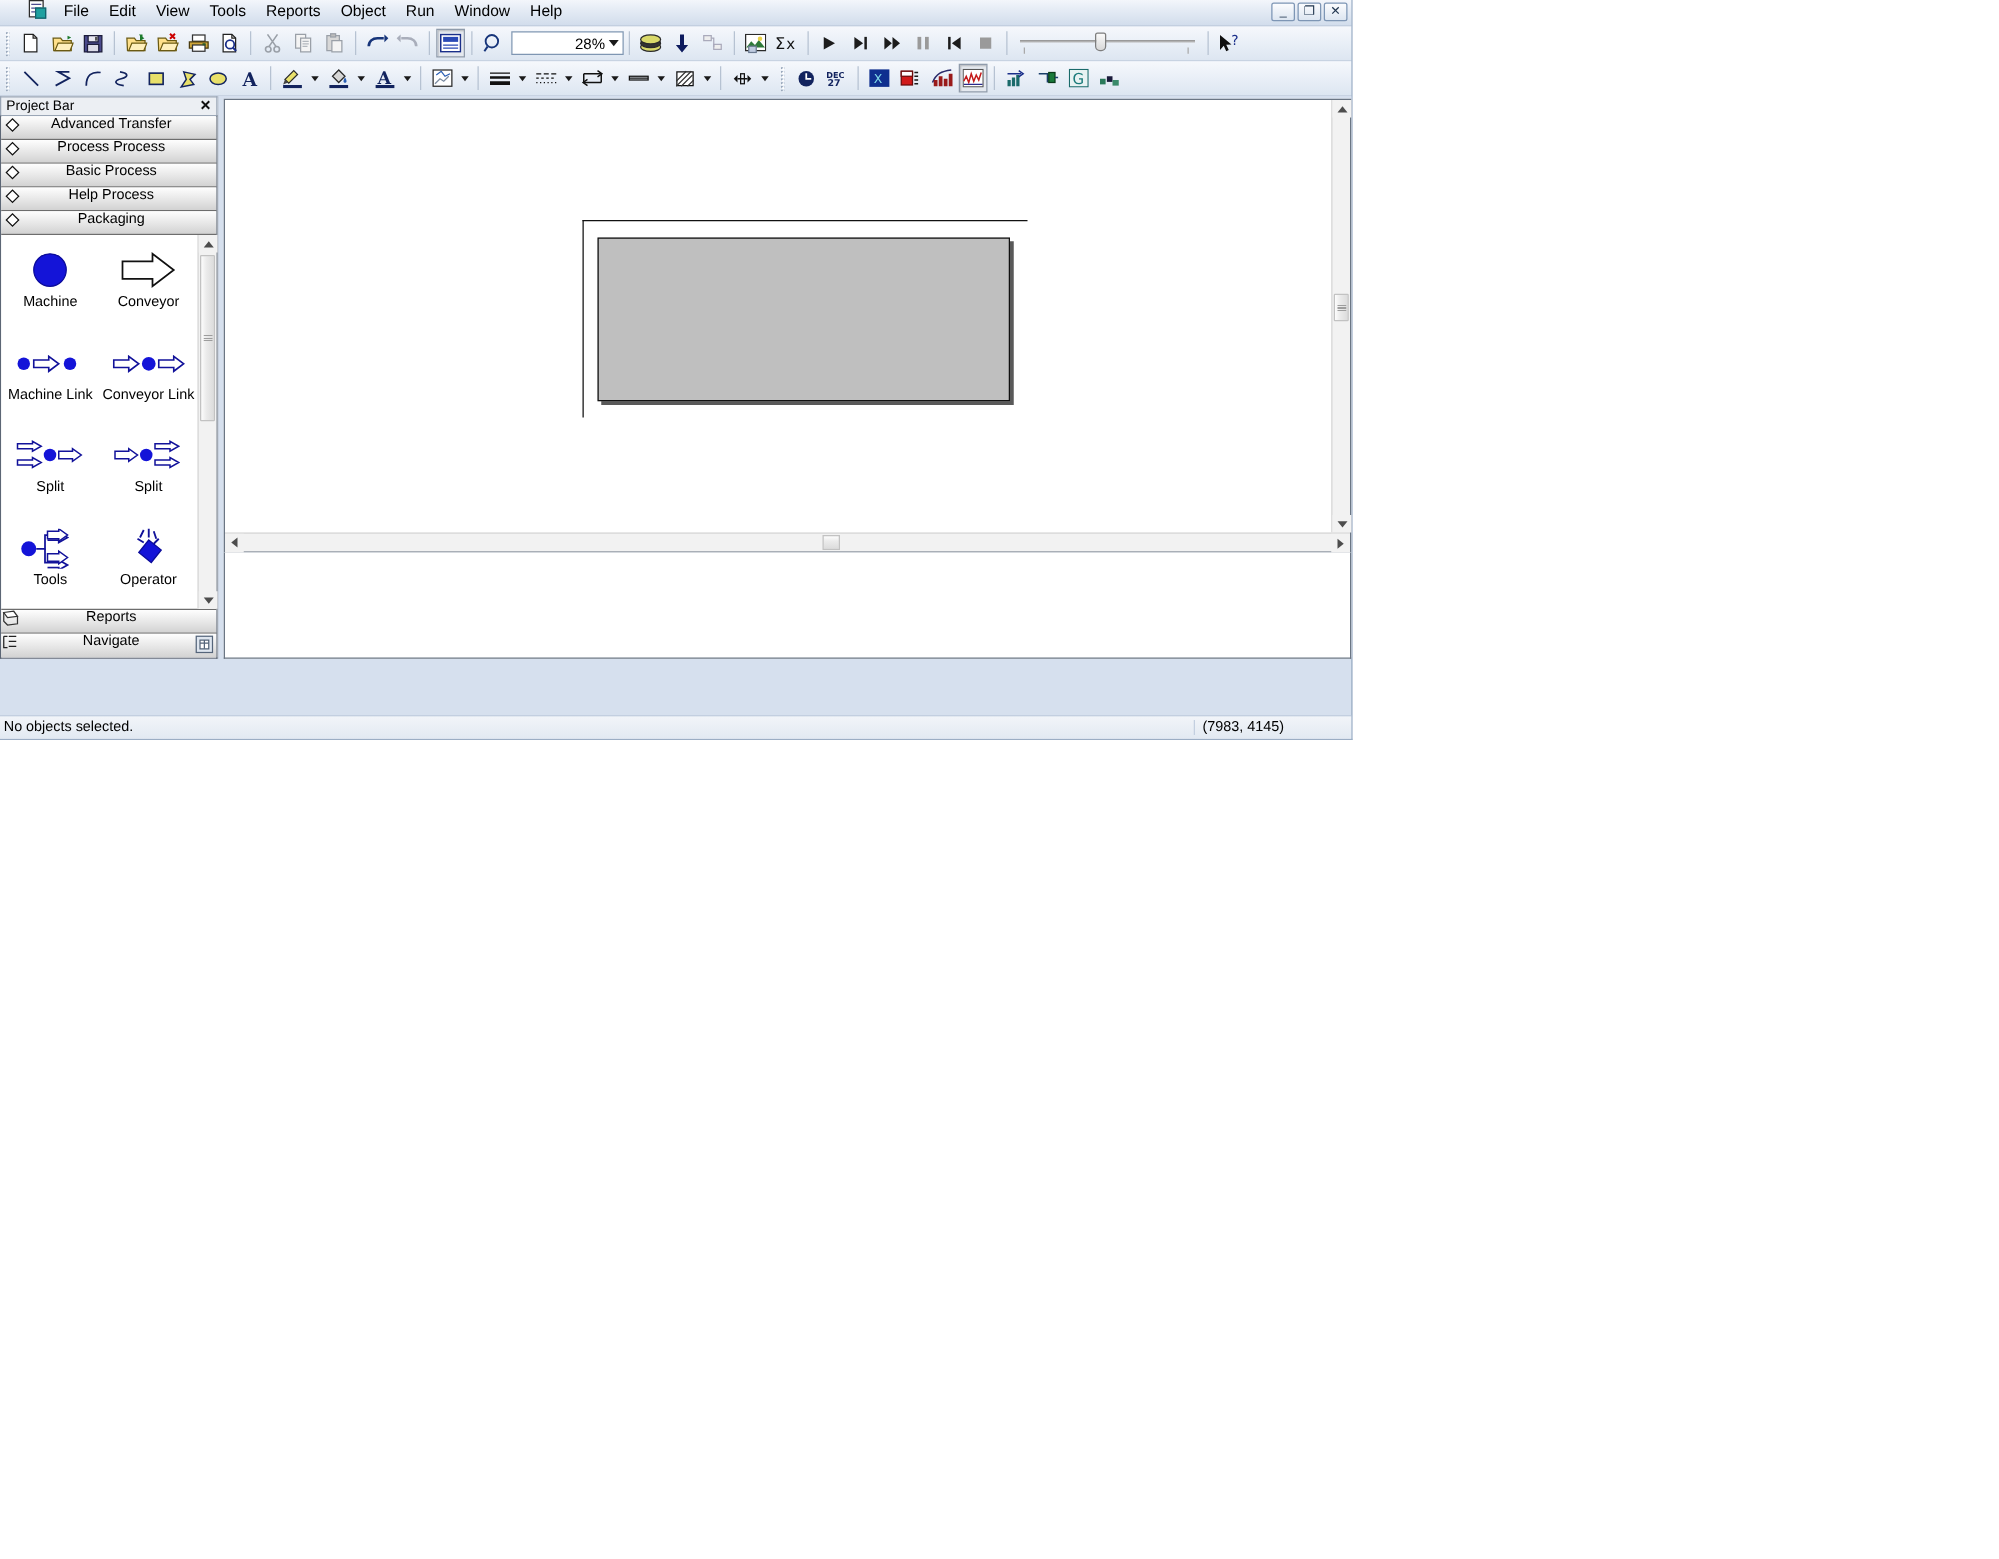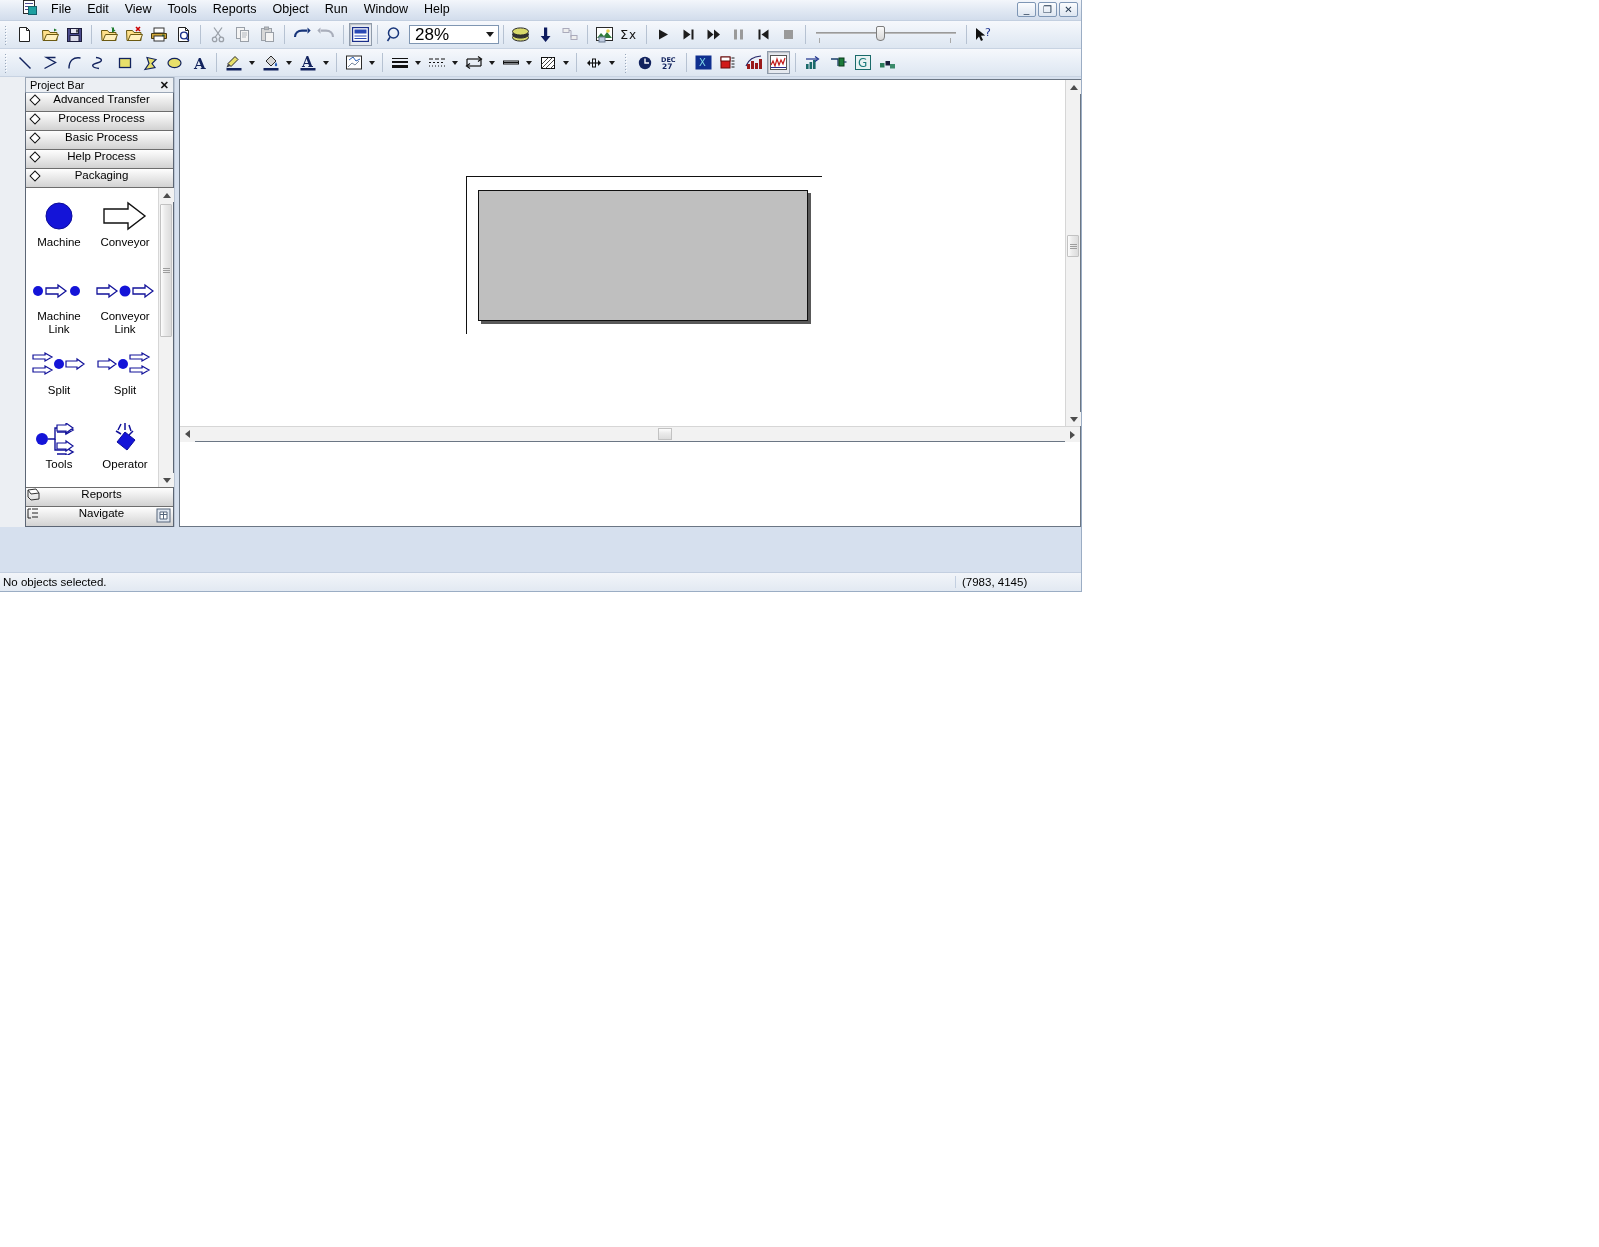--- a/index.html
+++ b/index.html
@@ -75,21 +75,21 @@
   .sep { width: 1px; height: 19px; background: #b6c2d2; margin: 0 4px; flex: none; }
   .tb-arrow {
     width: 12px; height: 23px; display: flex; align-items: center; justify-content: center;
     flex: none; cursor: default;
   }
   .tb-arrow::after { content: ""; border-left: 3.5px solid transparent; border-right: 3.5px solid transparent; border-top: 4px solid #1a1a1a; }
   .zoom-combo {
     width: 90px; height: 19px; background: #fff; border: 1px solid #7f96b2;
     display: flex; align-items: center; margin-left: 2px; flex: none;
   }
-  .zoom-combo .val { flex: 1; padding-left: 5px; font-size: 17px; }
+  .zoom-combo .val { flex: 1; padding-left: 5px; font-size: 12px; margin-left: 45px; }
   .zoom-combo .drop {
     width: 17px; height: 17px; display: flex; align-items: center; justify-content: center;
   }
   .zoom-combo .drop::after { content: ""; border-left: 4px solid transparent; border-right: 4px solid transparent; border-top: 5px solid #1a1a1a; }
   .slider-wrap { width: 140px; height: 22px; position: relative; flex: none; margin: 0 6px; }
   .slider-track { position: absolute; left: 0; right: 0; top: 8px; height: 2px; background: #b9b9b9; border-top: 1px solid #9a9a9a; }
   .slider-thumb {
     position: absolute; left: 60px; top: 2px; width: 9px; height: 15px;
     background: linear-gradient(to bottom,#fafafa,#d8d8d8);
     border: 1px solid #7d7d7d; border-radius: 2px 2px 4px 4px;
@@ -97,21 +97,20 @@
   .slider-tick { position: absolute; top: 14px; width: 1px; height: 5px; background: #a9a9a9; }
 
   
   .body-row { flex: 1; display: flex; min-height: 0; background: #d6e0ee; }
 
   
   .projectbar {
     width: 175px; flex: none; display: flex; flex-direction: column;
     background: #eceff3;
     border-right: 1px solid #b9c4d3;
-    padding-left: 25px;
   }
   .pb-title {
     height: 15px; display: flex; align-items: center;
     font-size: 11px; padding-left: 4px;
     background: #eceff3; border: 1px solid #9aa6b6; border-bottom: none;
     position: relative;
   }
   .pb-close {
     position: absolute; right: 4px; top: 1px; font-size: 11px; font-weight: bold;
     line-height: 12px; color: #111; cursor: default;

